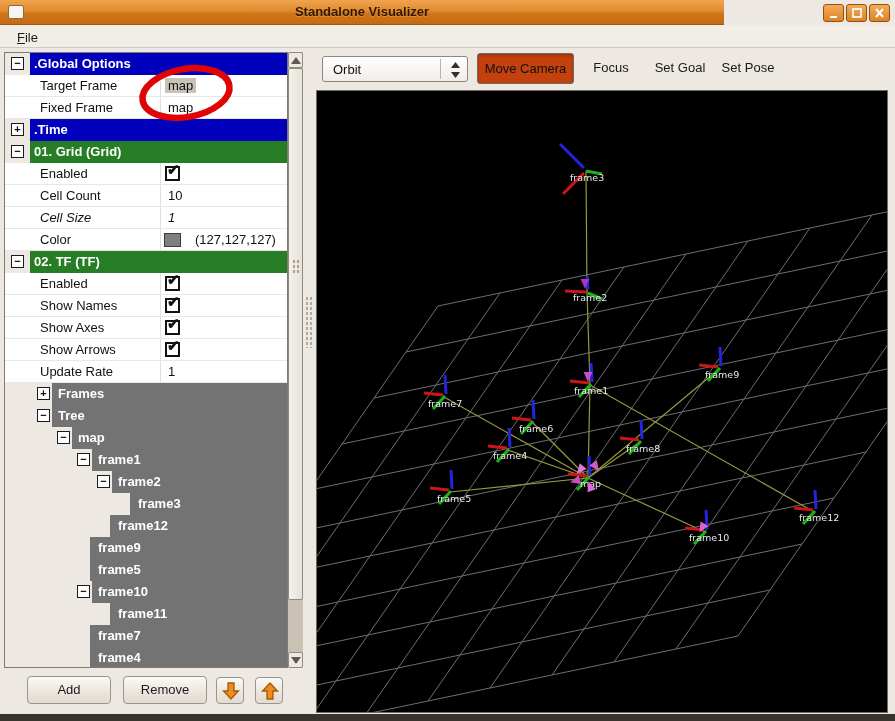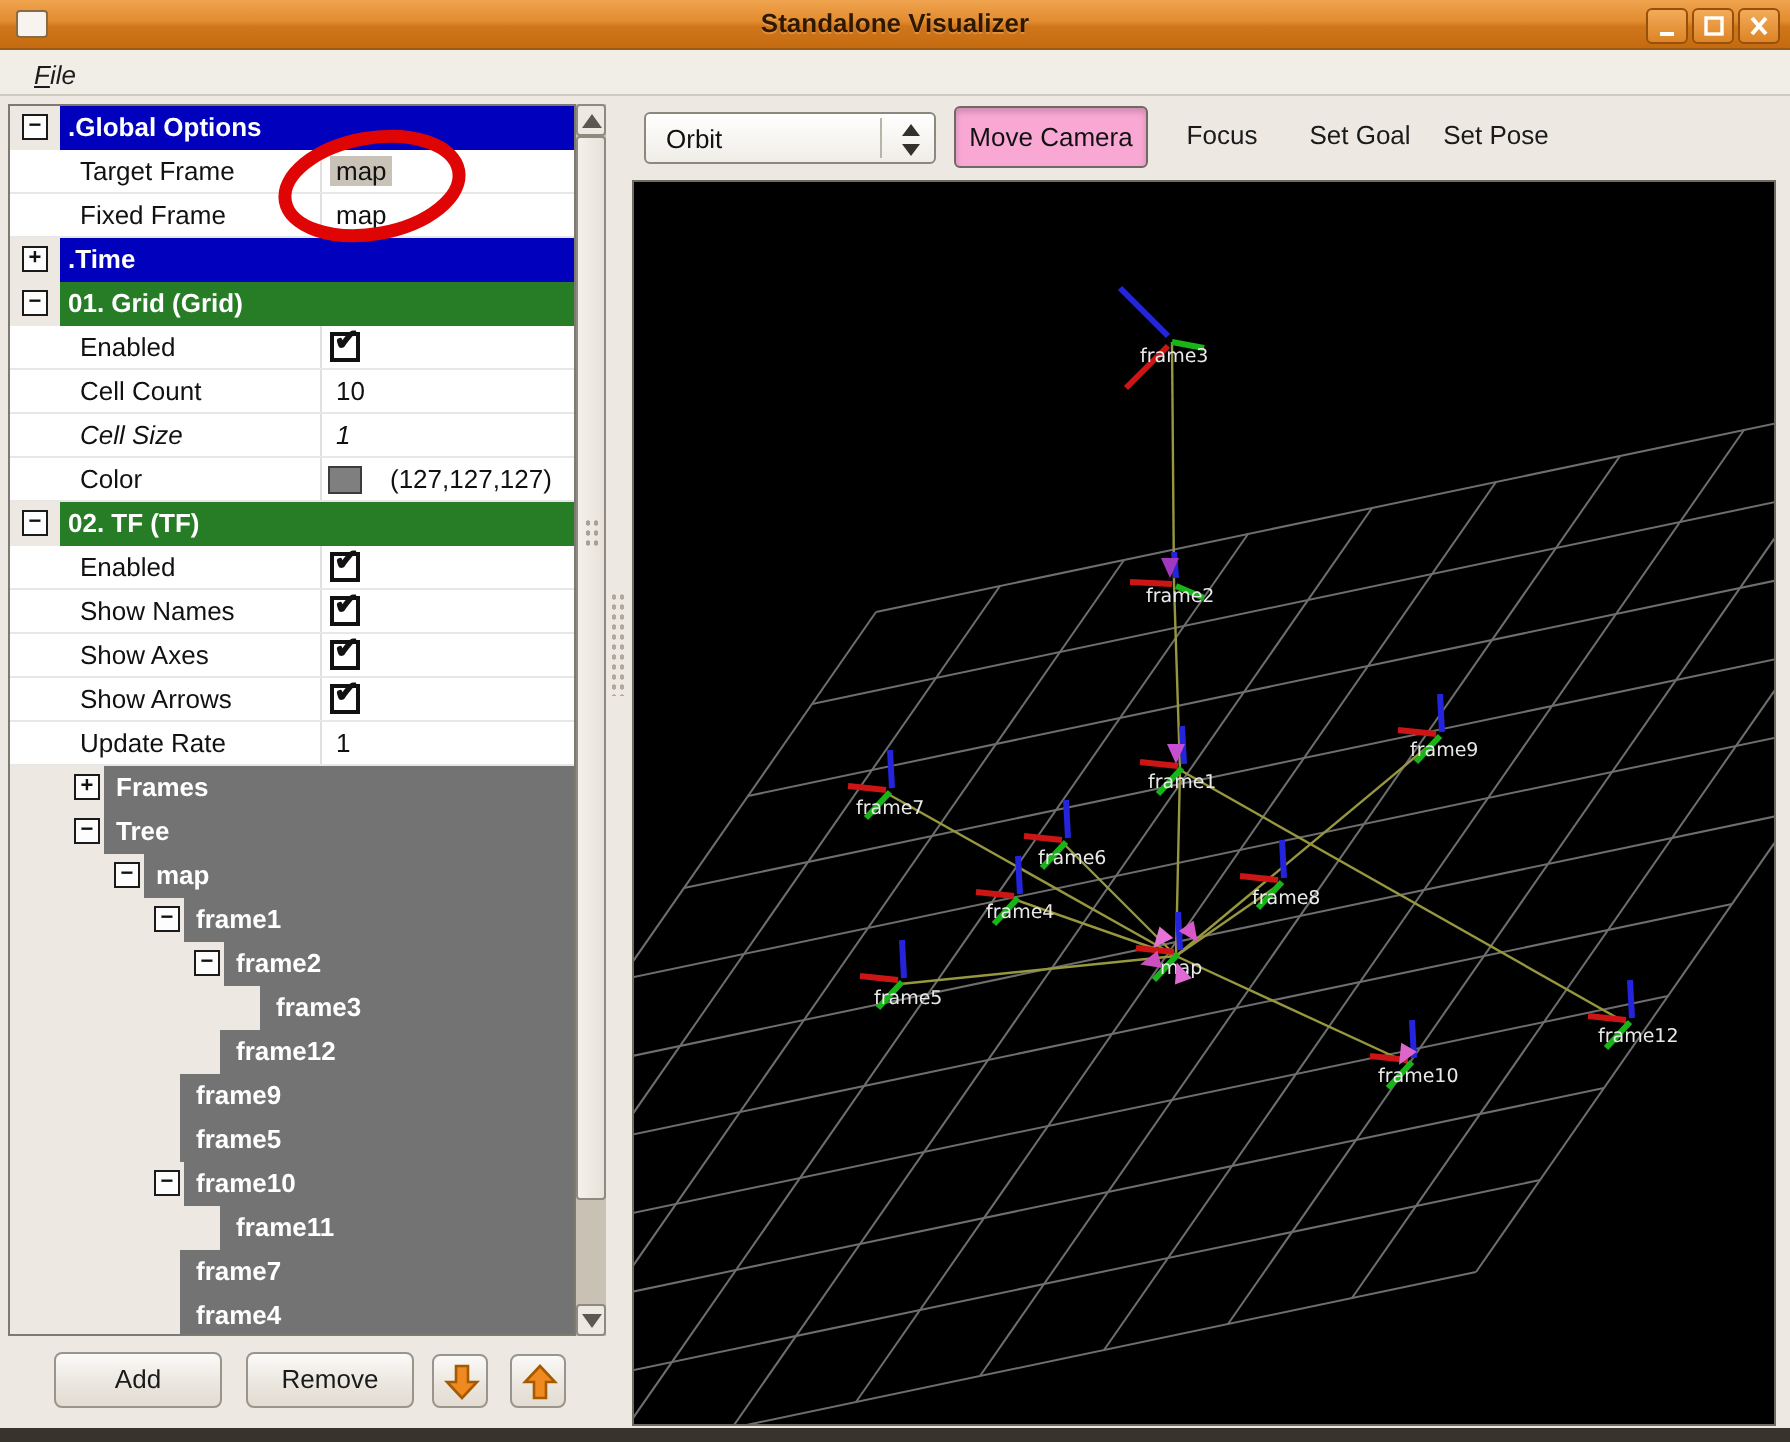--- a/index.html
+++ b/index.html
@@ -1,34 +1,34 @@
 <!DOCTYPE html>
 <html><head>
 <meta charset="utf-8">
 <style>
   * { margin:0; padding:0; box-sizing:border-box; }
   html,body { width:895px; height:721px; }
   body { font-family:"Liberation Sans",sans-serif; position:relative; background:#ede9e2;
          width:895px; height:721px; overflow:hidden; outline:1px solid #4a4741; }
 
   
-  .titlebar { position:absolute; left:0; top:0; width:895px; height:25px;
+  .titlebar { position:absolute; left:0; top:0; width:724px; height:25px;
     background:linear-gradient(#f0a44f,#e18b2e 45%,#d0761a 55%,#c46a10);
     border-bottom:1px solid #9c5a12; }
   .win-icon { position:absolute; left:8px; top:5px; width:16px; height:14px;
     background:#f7f4ef; border:1px solid #8a6a40; border-radius:2px; }
   .win-title { position:absolute; left:0; right:0; top:4px; text-align:center;
     font-size:13px; font-weight:bold; color:#2e1800; text-shadow:0 1px 0 rgba(255,200,140,.35); }
   .winbtn { position:absolute; top:4px; width:21px; height:18px; border:1px solid #96500a;
     border-radius:3px; background:linear-gradient(#f3ab59,#dd8425); }
   .winbtn svg { position:absolute; left:4px; top:3px; }
 
   
   .menubar { position:absolute; left:0; top:25px; width:895px; height:23px;
-    background:#f1eee8; border-bottom:1px solid #cfcabf;font-style:italic; }
+    background:#f1eee8; border-bottom:1px solid #cfcabf; }
   .menu-item { position:absolute; left:13px; top:3px; font-size:13px; color:#1c1c1c; padding:2px 4px; }
   .menu-item u { text-decoration:underline; }
 
   
   .prop-table { position:absolute; left:4px; top:52px; width:284px; height:616px;
     background:#fff; border:1px solid #7e7a72; overflow:hidden; }
   .row { position:absolute; left:0; width:100%; height:22px; font-size:13px; }
   .row.prop { background:#fff; border-bottom:1px solid #e7e7e7; }
   .row.prop .col-div { position:absolute; left:155px; top:0; bottom:0; width:1px; background:#e0e0e0; }
   .row.section, .row.tree { background:#ede9e2; }
@@ -72,21 +72,21 @@
   .btn-arrow svg { position:absolute; left:5px; top:3px; }
   .btn-down { left:205px; } .btn-up { left:244px; }
 
   
   .combo { position:absolute; left:322px; top:56px; width:146px; height:26px;
     background:linear-gradient(#ffffff,#f0ede7); border:1px solid #8c887e; border-radius:3px; }
   .combo-label { position:absolute; left:10px; top:5px; font-size:13px; color:#111; }
   .combo-sep { position:absolute; right:26px; top:2px; bottom:2px; width:1px; background:#b9b4aa; }
   .combo-arrows { position:absolute; right:6px; top:5px; }
   .tool-btn-active { position:absolute; left:477px; top:53px; width:97px; height:31px;
-    background:#f9a8d4; border:1px solid #6f6b64; border-radius:3px;
+    background:#c2410c; border:1px solid #6f6b64; border-radius:3px;
     box-shadow:inset 0 2px 3px rgba(0,0,0,.18); font-size:13px; color:#111;
     text-align:center; padding-top:7px; }
   .tool-flat { position:absolute; top:53px; height:31px; font-size:13px; color:#1a1a1a;
     text-align:center; padding-top:7px; }
   .tool-focus { left:583px; width:56px; }
   .tool-goal { left:646px; width:68px; }
   .tool-pose { left:714px; width:68px; }
 
   
   .viewport { position:absolute; left:316px; top:90px; width:572px; height:623px;

